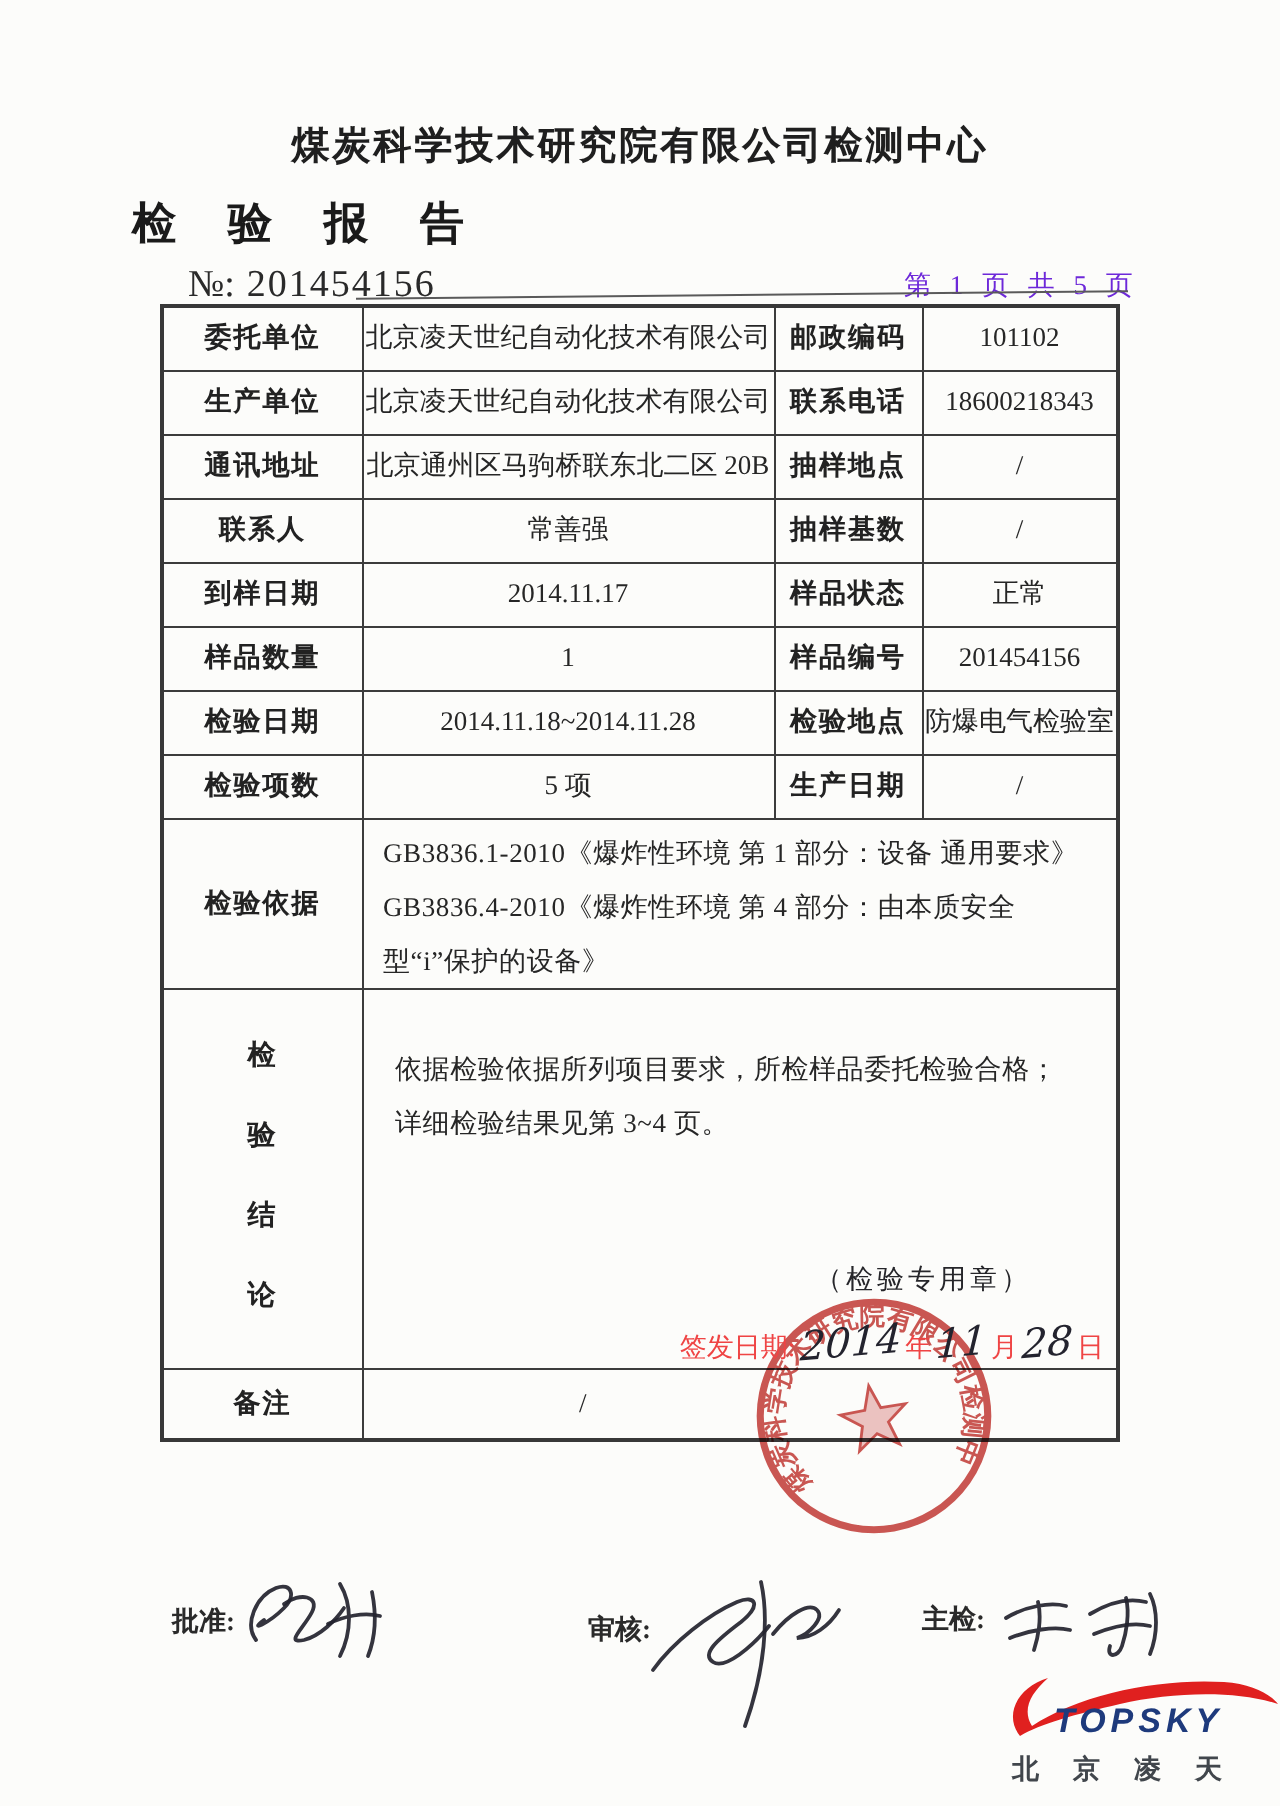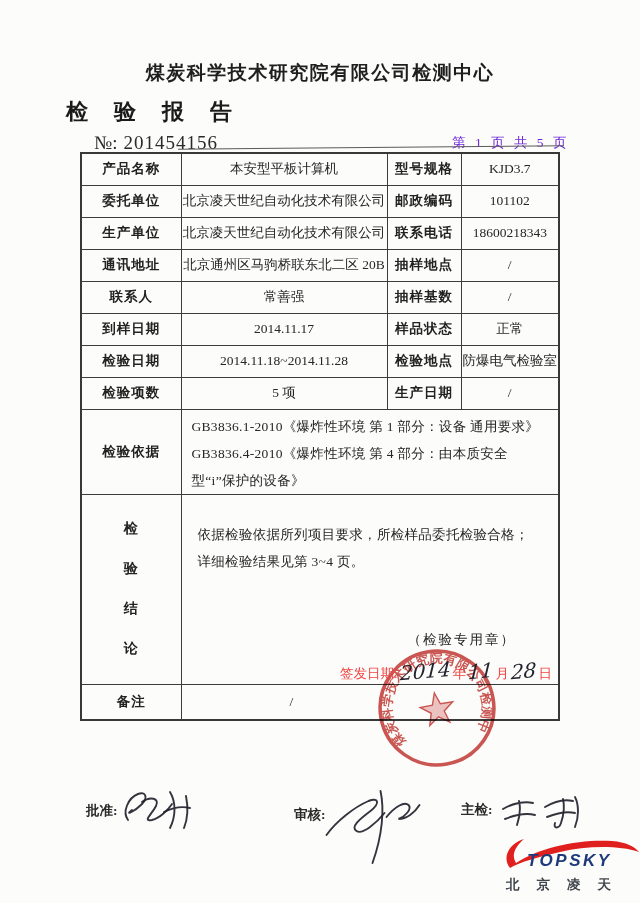--- a/index.html
+++ b/index.html
@@ -121,26 +121,20 @@
 
   <table class="doc-table">
     <colgroup>
         <col style="width:100px">
         <col style="width:206px">
         <col style="width:74px">
         <col style="width:98px">
       </colgroup>
     <tbody>
       <tr class="r">
-        <td class="lbl">产品名称</td>
-        <td class="val">本安型平板计算机</td>
-        <td class="lbl">型号规格</td>
-        <td class="val">KJD3.7</td>
-      </tr>
-      <tr class="r">
         <td class="lbl">委托单位</td>
         <td class="val">北京凌天世纪自动化技术有限公司</td>
         <td class="lbl">邮政编码</td>
         <td class="val">101102</td>
       </tr>
       <tr class="r">
         <td class="lbl">生产单位</td>
         <td class="val">北京凌天世纪自动化技术有限公司</td>
         <td class="lbl">联系电话</td>
         <td class="val">18600218343</td>
@@ -155,20 +149,26 @@
         <td class="lbl">联系人</td>
         <td class="val">常善强</td>
         <td class="lbl">抽样基数</td>
         <td class="val">/</td>
       </tr>
       <tr class="r">
         <td class="lbl">到样日期</td>
         <td class="val">2014.11.17</td>
         <td class="lbl">样品状态</td>
         <td class="val">正常</td>
+      </tr>
+      <tr class="r">
+        <td class="lbl">样品数量</td>
+        <td class="val">1</td>
+        <td class="lbl">样品编号</td>
+        <td class="val">201454156</td>
       </tr>
       <tr class="r">
         <td class="lbl">检验日期</td>
         <td class="val">2014.11.18~2014.11.28</td>
         <td class="lbl">检验地点</td>
         <td class="val">防爆电气检验室</td>
       </tr>
       <tr class="r">
         <td class="lbl">检验项数</td>
         <td class="val">5 项</td>

